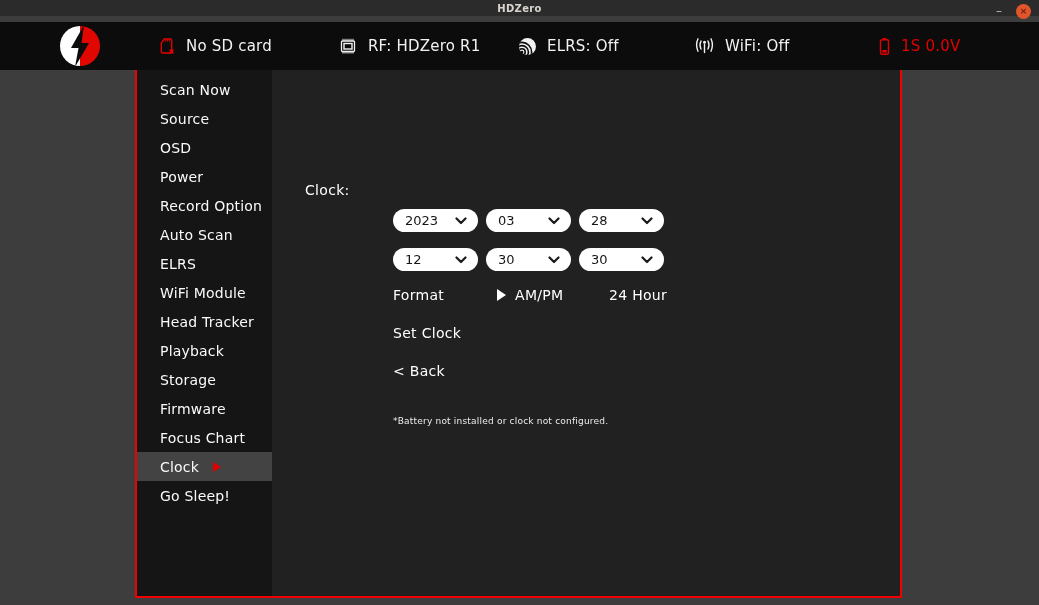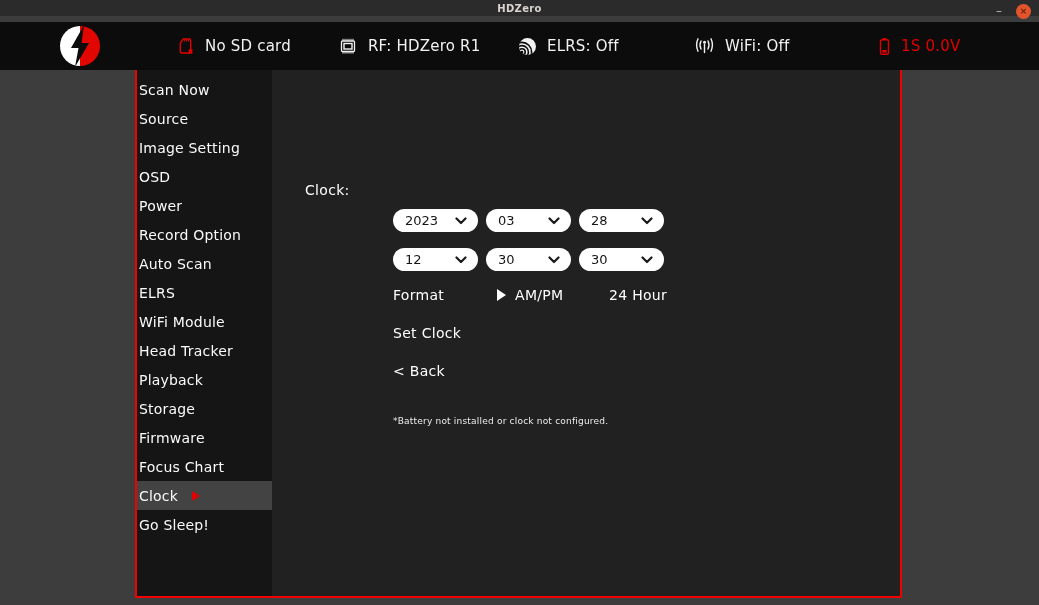--- a/index.html
+++ b/index.html
@@ -14,28 +14,28 @@
   .min-btn{color:#c0bcb8;font-size:12px;line-height:10px;cursor:default;}
   .close-btn{width:15px;height:15px;border-radius:50%;background:#e2552c;display:flex;
              align-items:center;justify-content:center;font-size:9px;font-weight:bold;color:#6b2410;}
 
   
   .header{position:absolute;top:22px;left:0;width:100%;height:48px;background:#0c0c0c;}
   .logo{position:absolute;left:58px;top:2px;width:44px;height:44px;}
   .hitem{position:absolute;top:0;height:48px;display:flex;align-items:center;gap:10px;
          font-size:15px;letter-spacing:.2px;color:#f2f2f2;}
   .hitem.red{color:#e10000;}
-  .hi-sd{left:177px;text-align:center;} .hi-rf{left:338px;} .hi-elrs{left:518px;} .hi-wifi{left:694px;} .hi-batt{left:878px;}
+  .hi-sd{left:158px;text-align:center;} .hi-rf{left:338px;} .hi-elrs{left:518px;} .hi-wifi{left:694px;} .hi-batt{left:878px;}
 
   
   .screen{position:absolute;top:70px;left:135px;width:767px;height:528px;box-sizing:border-box;
           border-left:2px solid #f20000;border-right:2px solid #f20000;border-bottom:2px solid #f20000;
           display:flex;}
   .sidebar{width:135px;height:100%;background:#151515;padding-top:5px;box-sizing:border-box;flex:none;}
-  .side-item{height:29px;display:flex;align-items:center;padding-left:2px;font-size:14px;
+  .side-item{height:29px;display:flex;align-items:center;padding-left:23px;font-size:14px;
              letter-spacing:.2px;color:#fafafa;cursor:default;}
   .side-item.selected{background:#434343;}
   .tri{width:0;height:0;border-top:5px solid transparent;border-bottom:5px solid transparent;}
   .tri.red{border-left:8px solid #e10000;margin-left:14px;}
   .tri.white{border-top:6px solid transparent;border-bottom:6px solid transparent;border-left:9px solid #fff;}
 
   .content{flex:1;background:#212121;position:relative;}
   .page-title{position:absolute;left:33px;top:112px;font-size:14px;letter-spacing:.3px;}
   .sel-row{position:absolute;left:121px;display:flex;gap:8px;}
   .row-date{top:139px;} .row-time{top:178px;}
@@ -153,21 +153,20 @@
       </svg>
       <span>1S 0.0V</span>
     </div>
   </div>
 
   <div class="screen">
 
     <div class="sidebar">
       <div class="side-item">Scan Now</div>
       <div class="side-item">Source</div>
-      <div class="side-item">Image Setting</div>
       <div class="side-item">OSD</div>
       <div class="side-item">Power</div>
       <div class="side-item">Record Option</div>
       <div class="side-item">Auto Scan</div>
       <div class="side-item">ELRS</div>
       <div class="side-item">WiFi Module</div>
       <div class="side-item">Head Tracker</div>
       <div class="side-item">Playback</div>
       <div class="side-item">Storage</div>
       <div class="side-item">Firmware</div>

